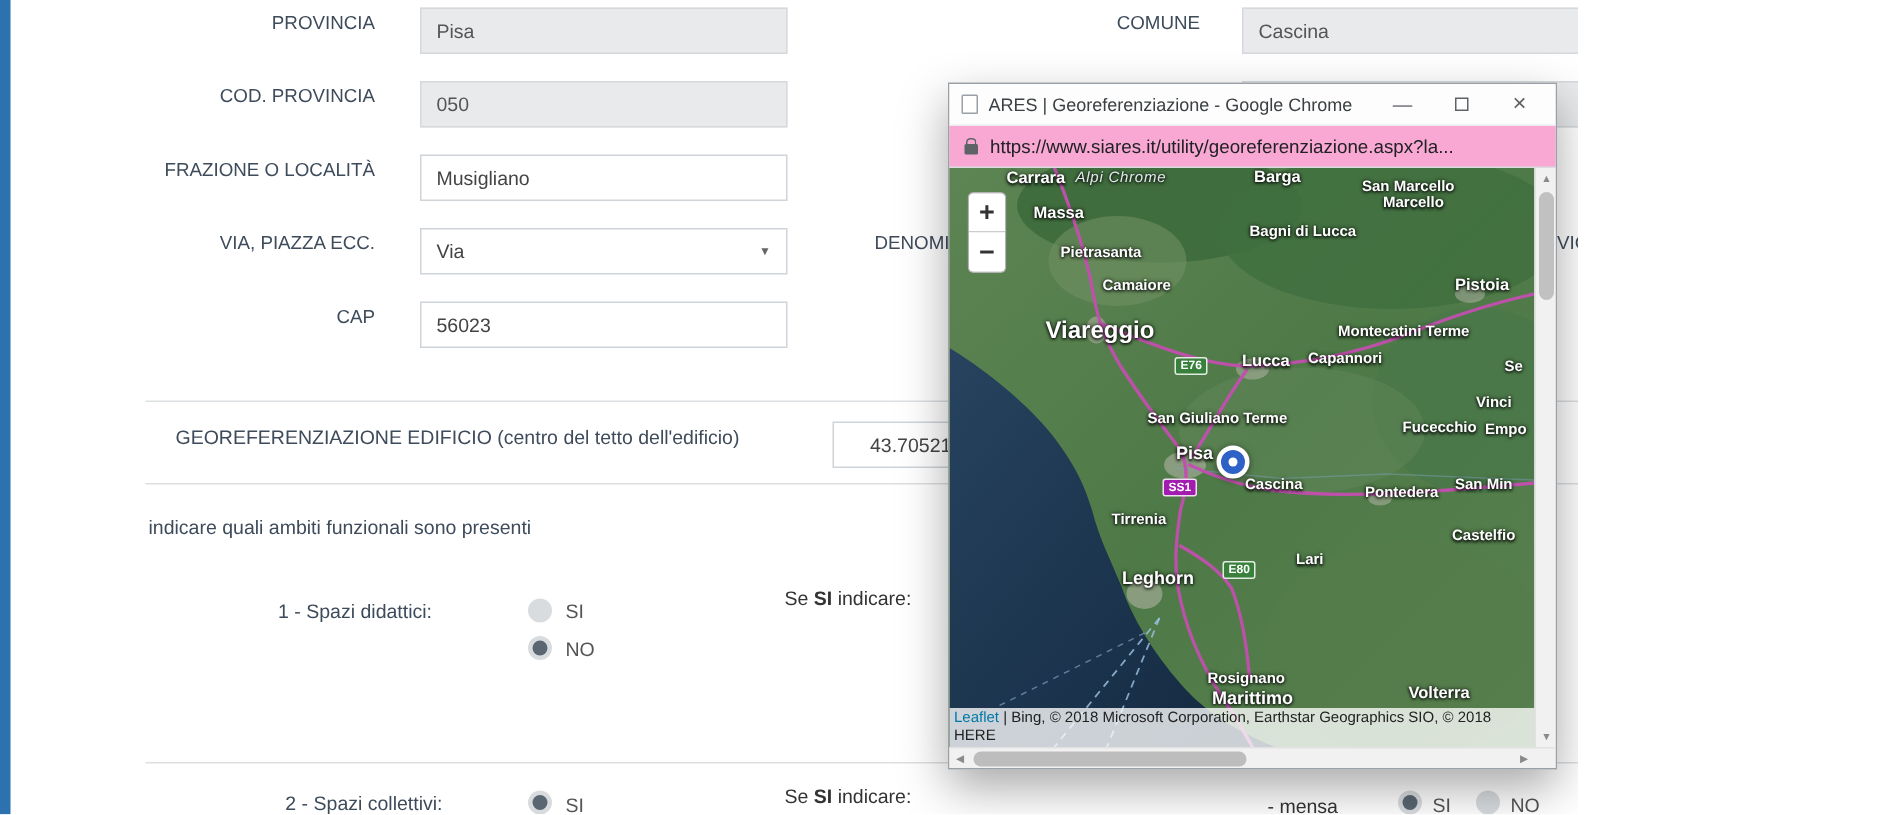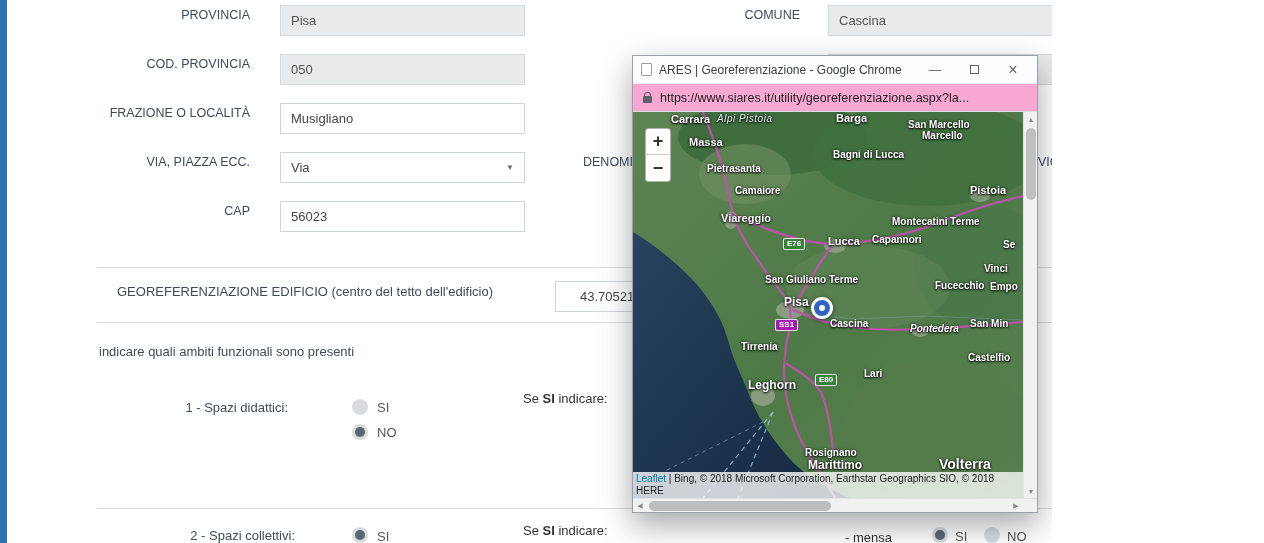--- a/index.html
+++ b/index.html
@@ -216,49 +216,49 @@
               <path d="M70,0 C82,30 92,60 96,85 C99,100 102,112 114,132 C128,154 142,172 154,188 C160,200 158,214 154,228 C151,248 149,266 154,288 C160,315 172,340 190,365 L202,386"></path>
               <path d="M102,104 C135,118 168,131 198,132 C242,131 278,122 312,108 C338,98 362,90 390,84"></path>
               <path d="M160,198 C182,208 202,214 227,216 C272,220 322,216 390,210"></path>
               <path d="M162,192 C174,174 184,154 198,135"></path>
               <path d="M154,252 C168,260 180,268 188,280 C194,295 198,315 200,340"></path>
             </g>
           </svg>
 
           <div style="position:absolute;left:0;top:0;right:0;bottom:0;overflow:hidden;">
               <span class="map-label" style="left: 38px; top: 1px; font-size: 11px;">Carrara</span>
-              <span class="map-label italic" style="left: 84px; top: 1px; font-size: 10px;">Alpi Pistoia</span>
+              <span class="map-label italic" style="left: 84px; top: 1px; font-size: 10px;">Alpi Chrome</span>
               <span class="map-label" style="left: 203px; top: 0px; font-size: 11px;">Barga</span>
               <span class="map-label" style="left: 275px; top: 7px; font-size: 10px;">San Marcello</span>
               <span class="map-label" style="left: 289px; top: 18px; font-size: 10px;">Marcello</span>
               <span class="map-label" style="left: 56px; top: 24px; font-size: 11px;">Massa</span>
               <span class="map-label" style="left: 200px; top: 37px; font-size: 10px;">Bagni di Lucca</span>
               <span class="map-label" style="left: 74px; top: 51px; font-size: 10px;">Pietrasanta</span>
               <span class="map-label" style="left: 102px; top: 73px; font-size: 10px;">Camaiore</span>
               <span class="map-label" style="left: 337px; top: 72px; font-size: 11px;">Pistoia</span>
-              <span class="map-label" style="left: 88px; top: 100px; font-size: 11px;">Viareggio</span>
+              <span class="map-label" style="left: 64px; top: 100px; font-size: 16px;">Viareggio</span>
               <span class="map-label" style="left: 259px; top: 104px; font-size: 10px;">Montecatini Terme</span>
               <span class="map-label" style="left: 195px; top: 123px; font-size: 11px;">Lucca</span>
               <span class="map-label" style="left: 239px; top: 122px; font-size: 10px;">Capannori</span>
               <span class="map-label" style="left: 370px; top: 127px; font-size: 10px;">Se</span>
               <span class="map-label" style="left: 351px; top: 151px; font-size: 10px;">Vinci</span>
               <span class="map-label" style="left: 132px; top: 162px; font-size: 10px;">San Giuliano Terme</span>
               <span class="map-label" style="left: 302px; top: 168px; font-size: 10px;">Fucecchio</span>
               <span class="map-label" style="left: 357px; top: 169px; font-size: 10px;">Empo</span>
               <span class="map-label" style="left: 151px; top: 183px; font-size: 12px;">Pisa</span>
               <span class="map-label" style="left: 197px; top: 206px; font-size: 10px;">Cascina</span>
-              <span class="map-label" style="left: 277px; top: 211px; font-size: 10px; font-style: italic;">Pontedera</span>
+              <span class="map-label" style="left: 277px; top: 211px; font-size: 10px;">Pontedera</span>
               <span class="map-label" style="left: 337px; top: 206px; font-size: 10px;">San Min</span>
               <span class="map-label" style="left: 108px; top: 229px; font-size: 10px;">Tirrenia</span>
               <span class="map-label" style="left: 335px; top: 240px; font-size: 10px;">Castelfio</span>
               <span class="map-label" style="left: 115px; top: 266px; font-size: 12px;">Leghorn</span>
               <span class="map-label" style="left: 231px; top: 256px; font-size: 10px;">Lari</span>
               <span class="map-label" style="left: 172px; top: 335px; font-size: 10px;">Rosignano</span>
               <span class="map-label" style="left: 175px; top: 346px; font-size: 12px;">Marittimo</span>
-              <span class="map-label" style="left: 306px; top: 344px; font-size: 14px;">Volterra</span>
+              <span class="map-label" style="left: 306px; top: 344px; font-size: 11px;">Volterra</span>
               <span class="road-shield" style="left: 150px; top: 126px; background: rgb(56, 128, 60);">E76</span>
               <span class="road-shield" style="left: 142px; top: 207px; background: #a21caf;">SS1</span>
               <span class="road-shield" style="left: 182px; top: 262px; background: rgb(56, 128, 60);">E80</span>
             </div>
 
           <div class="map-pin"></div>
 
           <div class="zoomctl">
             <div class="zb">+</div>
             <div class="zb">−</div>

